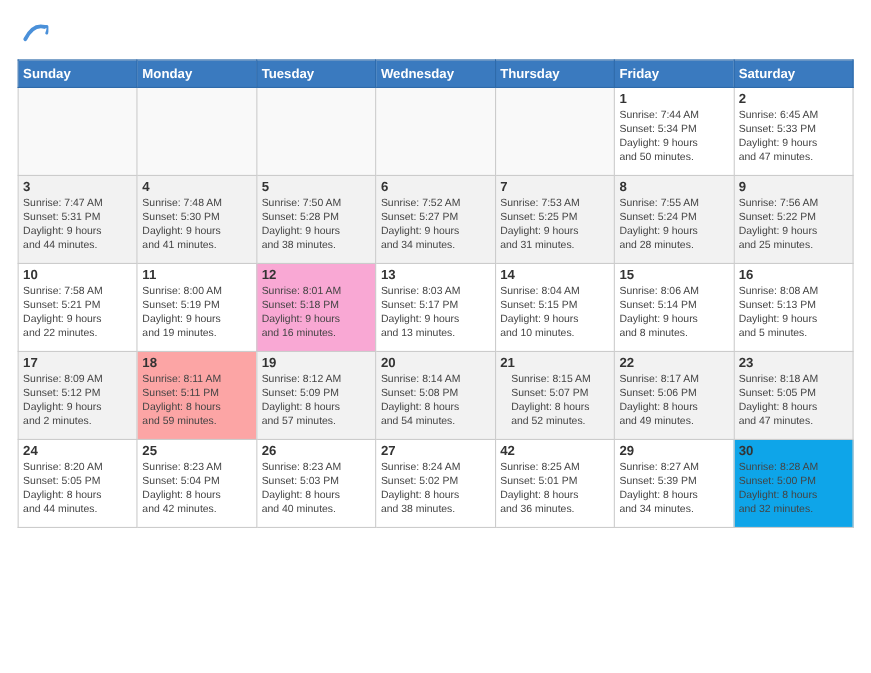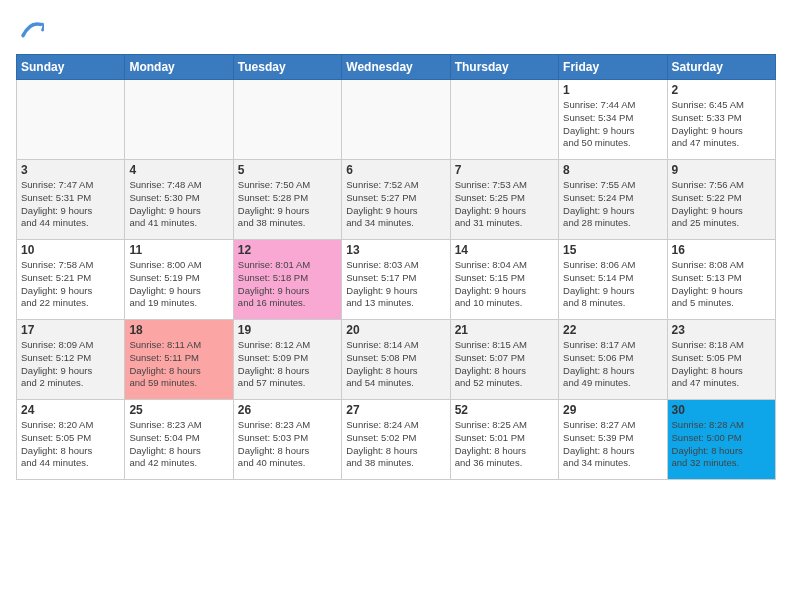--- a/index.html
+++ b/index.html
@@ -267,21 +267,21 @@
           </td>
           <td style="background: rgb(242, 242, 242);">
             <span class="day-number">20</span>
             <div class="day-info" style="white-space: pre-line;">Sunrise: 8:14 AM
 Sunset: 5:08 PM
 Daylight: 8 hours
 and 54 minutes.</div>
           </td>
           <td style="background: rgb(242, 242, 242);">
             <span class="day-number">21</span>
-            <div class="day-info" style="white-space: pre-line;">Sunrise: 8:15 AM
+            <div class="day-info" style="white-space: pre-line; margin-left: 10px;">Sunrise: 8:15 AM
 Sunset: 5:07 PM
 Daylight: 8 hours
 and 52 minutes.</div>
           </td>
           <td style="background: rgb(242, 242, 242);">
             <span class="day-number">22</span>
             <div class="day-info" style="white-space: pre-line;">Sunrise: 8:17 AM
 Sunset: 5:06 PM
 Daylight: 8 hours
 and 49 minutes.</div>
@@ -317,21 +317,21 @@
 and 40 minutes.</div>
           </td>
           <td style="background: rgb(255, 255, 255);">
             <span class="day-number">27</span>
             <div class="day-info" style="white-space: pre-line;">Sunrise: 8:24 AM
 Sunset: 5:02 PM
 Daylight: 8 hours
 and 38 minutes.</div>
           </td>
           <td style="background: rgb(255, 255, 255);">
-            <span class="day-number">52</span>
+            <span class="day-number">42</span>
             <div class="day-info" style="white-space: pre-line;">Sunrise: 8:25 AM
 Sunset: 5:01 PM
 Daylight: 8 hours
 and 36 minutes.</div>
           </td>
           <td style="background: rgb(255, 255, 255);">
             <span class="day-number">29</span>
             <div class="day-info" style="white-space: pre-line;">Sunrise: 8:27 AM
 Sunset: 5:39 PM
 Daylight: 8 hours

